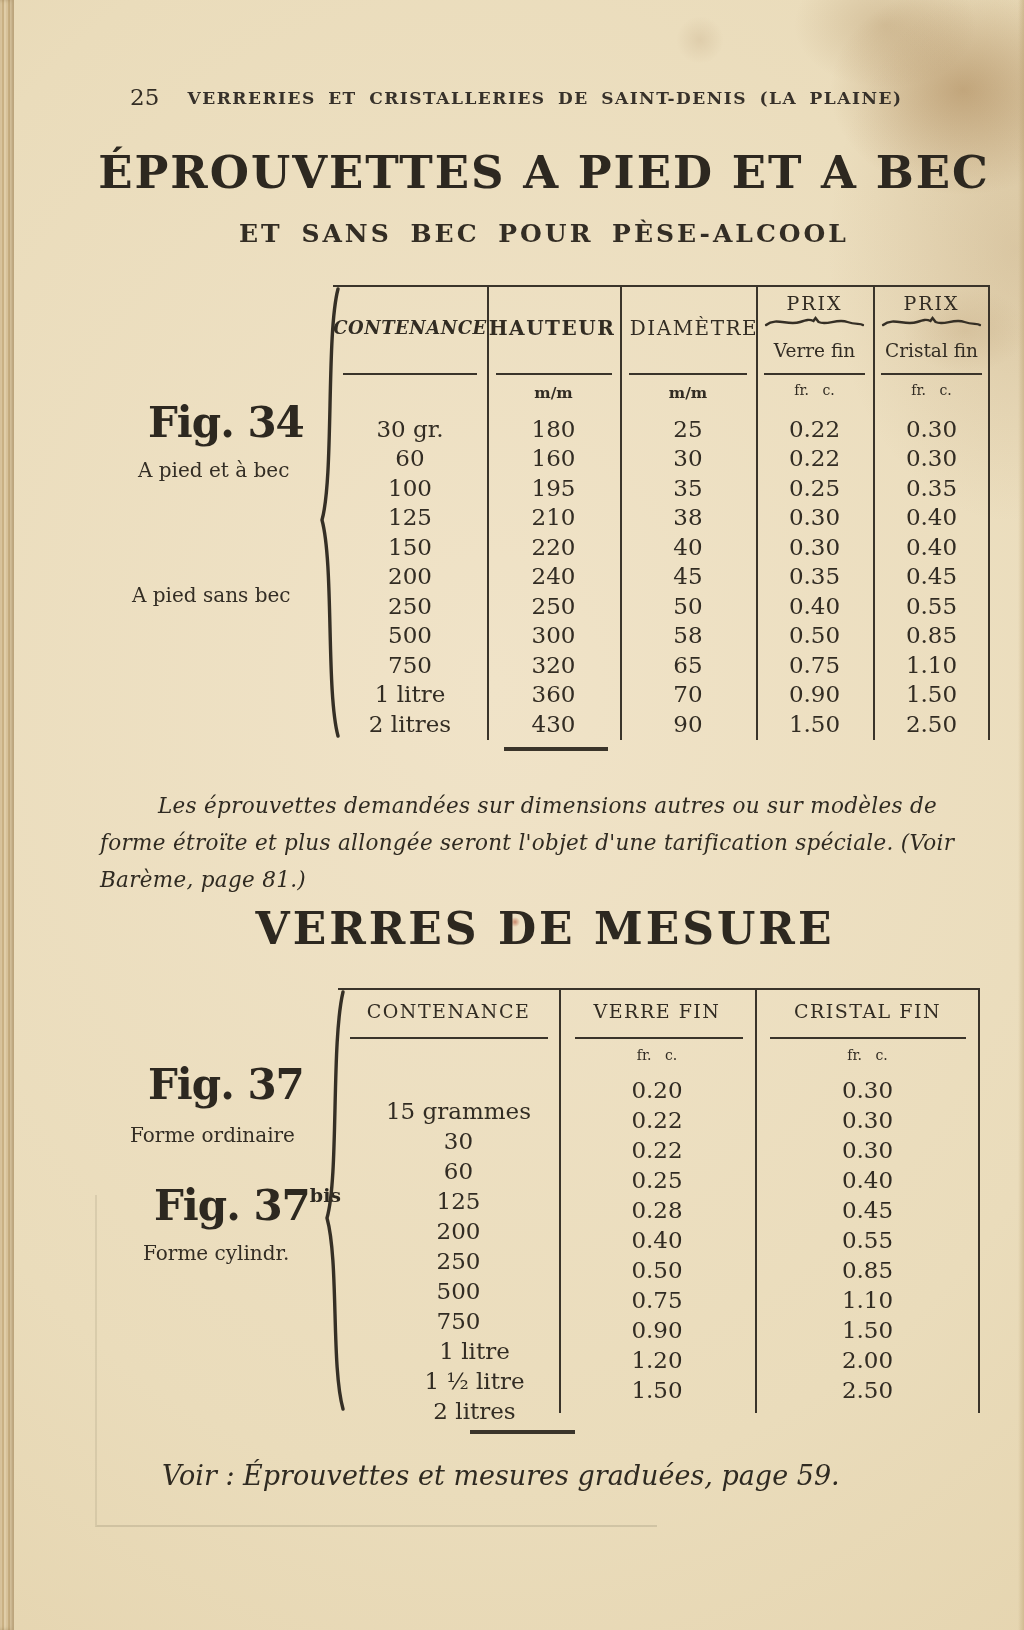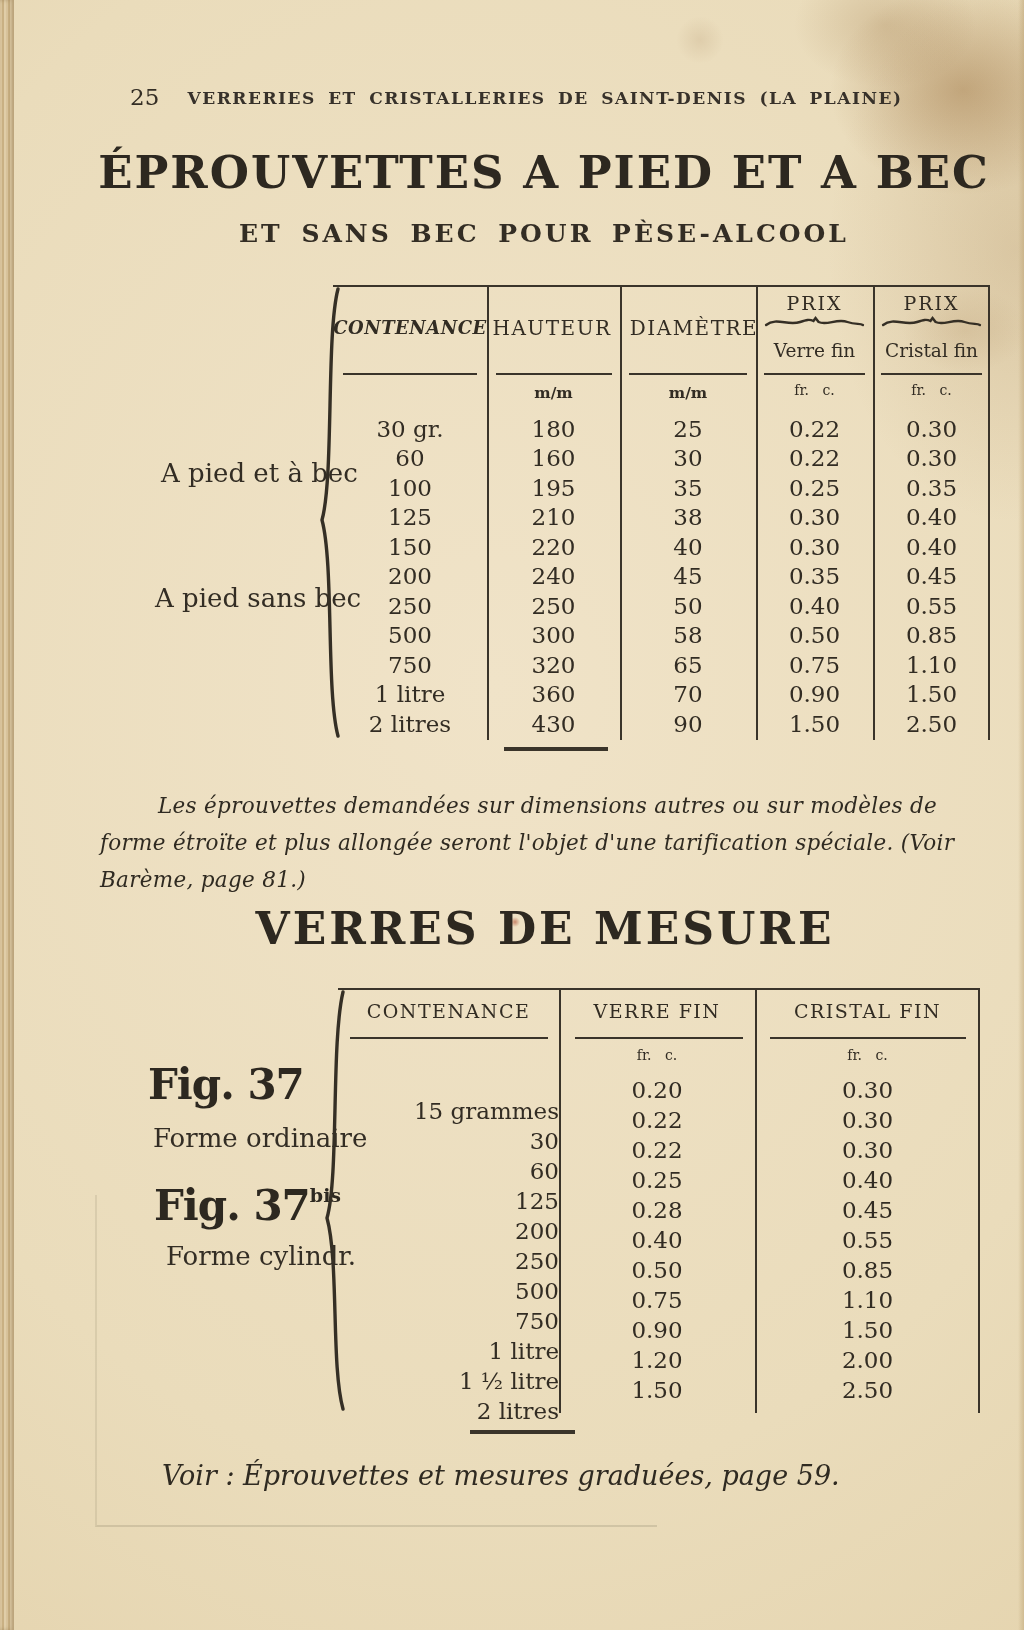--- a/index.html
+++ b/index.html
@@ -24,38 +24,38 @@
     border-left:2px solid rgba(125,118,92,.16);border-bottom:2px solid rgba(125,118,92,.22);}
   .abs{position:absolute;}
   .pagenum{left:130px;top:84px;font-size:23px;}
   .runhead{left:0;top:88px;width:1090px;text-align:center;font-size:17px;font-weight:bold;
     letter-spacing:1.5px;word-spacing:5px;color:#37312a;}
   .title1{left:0;top:146px;width:1088px;text-align:center;font-size:45px;font-weight:bold;letter-spacing:2px;color:#2d2820;}
   .subtitle1{left:0;top:219px;width:1088px;text-align:center;font-size:25px;font-weight:bold;letter-spacing:3px;word-spacing:7px;}
   .title2{left:0;top:903px;width:1090px;text-align:center;font-size:44px;font-weight:bold;letter-spacing:3px;color:#2d2820;}
   .figlabel{font-size:42px;font-weight:bold;color:#2d2820;letter-spacing:-1px;}
   .figlabel sup{font-size:19px;vertical-align:18px;letter-spacing:0;}
-  .figcap{font-size:26px;color:#332d24;margin-left:23px;}
+  .figcap{font-size:20px;color:#332d24;}
   
   .tbl{position:absolute;}
   .t1{left:333px;top:285px;width:657px;height:455px;}
   .t2{left:338px;top:988px;width:642px;height:425px;}
   .hline{position:absolute;background:#3a342a;height:2.4px;}
   .vline{position:absolute;background:#3a342a;width:1.8px;}
   .hdr{position:absolute;text-align:center;color:#322c23;}
   .colhead{font-size:20px;letter-spacing:1.5px;}
   .conthead{font-size:18px;font-weight:bold;font-style:italic;letter-spacing:.5px;}
   .prix{font-size:19px;letter-spacing:2px;}
   .finlbl{font-size:18.5px;}
   .unit{font-size:15.5px;font-weight:bold;}
   .unitfr{font-size:14px;}
   .grid1{position:absolute;left:0;top:129px;display:grid;grid-template-columns:154px 133px 136px 117px 117px;grid-auto-rows:29.5px;align-items:center;}
   .grid2{position:absolute;left:0;top:87px;display:grid;grid-template-columns:221px 196px 225px;grid-auto-rows:30px;align-items:center;}
   .c{font-size:23px;text-align:center;color:#322c23;white-space:nowrap;}
-  .c.l{text-align:right;padding-left:20px;margin-top:41px;}
+  .c.l{text-align:center;padding-left:20px;margin-top:41px;}
   .c.l.i{padding-left:52px;}
   .brace{position:absolute;left:-17px;top:0;}
   .wavy{position:absolute;}
   .divider{position:absolute;background:#3a342a;height:3.5px;}
   .note{left:100px;top:788px;width:894px;font-style:italic;font-size:21.5px;line-height:1.72;
     text-indent:58px;color:#2f2a21;letter-spacing:.3px;}
   .voir{left:162px;top:1460px;font-style:italic;font-size:27px;color:#2f2a21;}
   svg{display:block;}
 </style>
 </head>
@@ -66,36 +66,37 @@
   <div class="spine"></div>
   <div class="redge"></div>
   <div class="ghost"></div>
 
   <div class="abs pagenum">25</div>
   <div class="abs runhead">VERRERIES ET CRISTALLERIES DE SAINT-DENIS (LA PLAINE)</div>
 
   <div class="abs title1">ÉPROUVETTES A PIED ET A BEC</div>
   <div class="abs subtitle1">ET SANS BEC POUR PÈSE-ALCOOL</div>
 
+  <div class="abs figlabel" style="left:148px;top:398px;">Fig. 34</div>
   <div class="abs figcap" style="left:138px;top:458px;">A pied et à bec</div>
   <div class="abs figcap" style="left:132px;top:583px;">A pied sans bec</div>
 
   <div class="tbl t1">
     <svg class="brace" width="26" height="455" viewBox="0 0 26 455" preserveAspectRatio="none">
       <path d="M22,4 C10,50 18,192 6,235 C18,280 10,406 22,451" fill="none" stroke="#352f25" stroke-width="3.4" stroke-linecap="round"></path>
     </svg>
     <div class="hline" style="left:0;top:0;width:657px;"></div>
     <div class="vline" style="left:154px;top:0;height:455px;"></div>
     <div class="vline" style="left:287px;top:0;height:455px;"></div>
     <div class="vline" style="left:423px;top:0;height:455px;"></div>
     <div class="vline" style="left:540px;top:0;height:455px;"></div>
     <div class="vline" style="left:655px;top:0;height:455px;"></div>
 
     <div class="hdr conthead" style="left:0;top:32px;width:154px;">CONTENANCE</div>
-    <div class="hdr colhead" style="left:154px;top:31px;width:130px;">HAUTEUR</div>
+    <div class="hdr colhead" style="left:154px;top:31px;width:130px;font-weight:bold;">HAUTEUR</div>
     <div class="hdr colhead" style="left:287px;top:31px;width:148px;">DIAMÈTRE</div>
     <div class="hdr prix" style="left:423px;top:7px;width:117px;">PRIX</div>
     <div class="hdr prix" style="left:540px;top:7px;width:117px;">PRIX</div>
 
     <svg class="wavy" style="left:430px;top:30px;" width="103" height="14" viewBox="0 0 100 14" preserveAspectRatio="none">
       <path d="M3,10 C13,2 24,11 36,7 C42,5 45,4 49,6 L51,3 L54,7 C62,11 72,3 82,7 C90,10 94,8 97,10" fill="none" stroke="#352f25" stroke-width="2.4" stroke-linecap="round"></path>
     </svg>
     <svg class="wavy" style="left:547px;top:30px;" width="103" height="14" viewBox="0 0 100 14" preserveAspectRatio="none">
       <path d="M3,10 C13,2 24,11 36,7 C42,5 45,4 49,6 L51,3 L54,7 C62,11 72,3 82,7 C90,10 94,8 97,10" fill="none" stroke="#352f25" stroke-width="2.4" stroke-linecap="round"></path>
     </svg>

